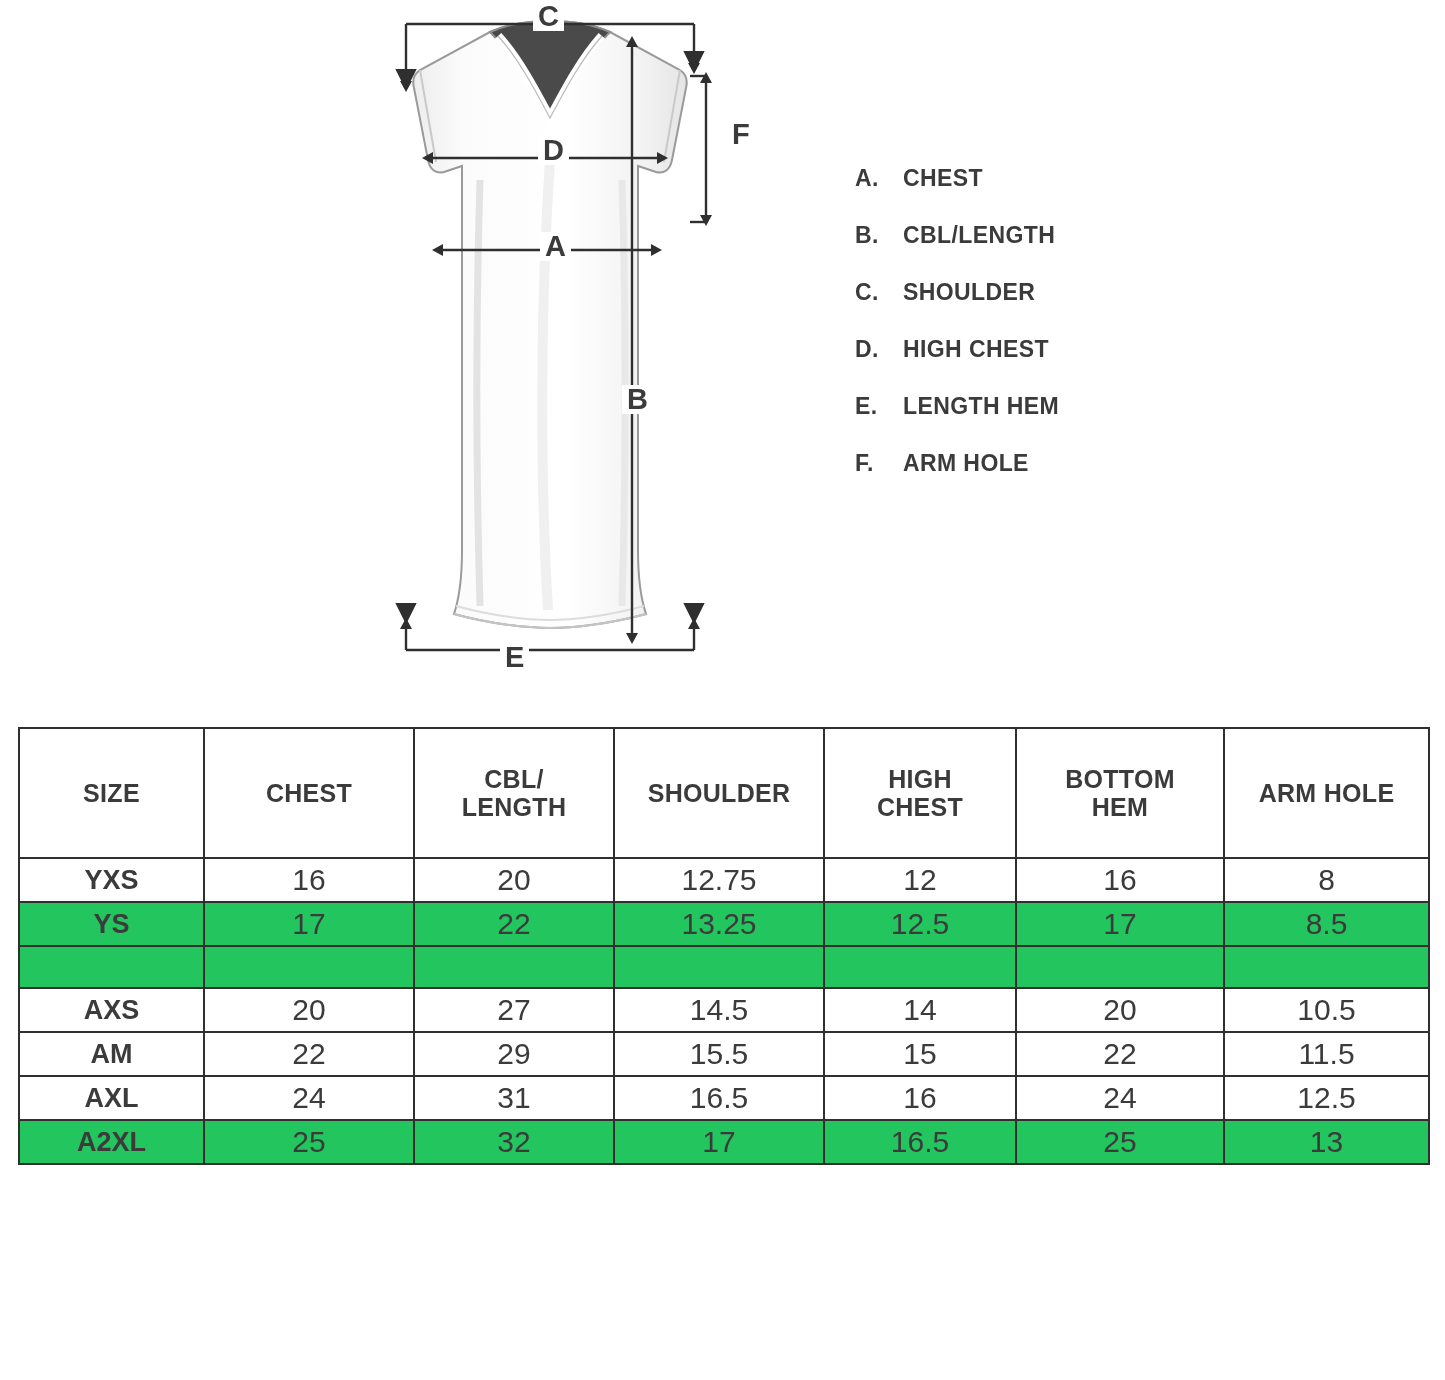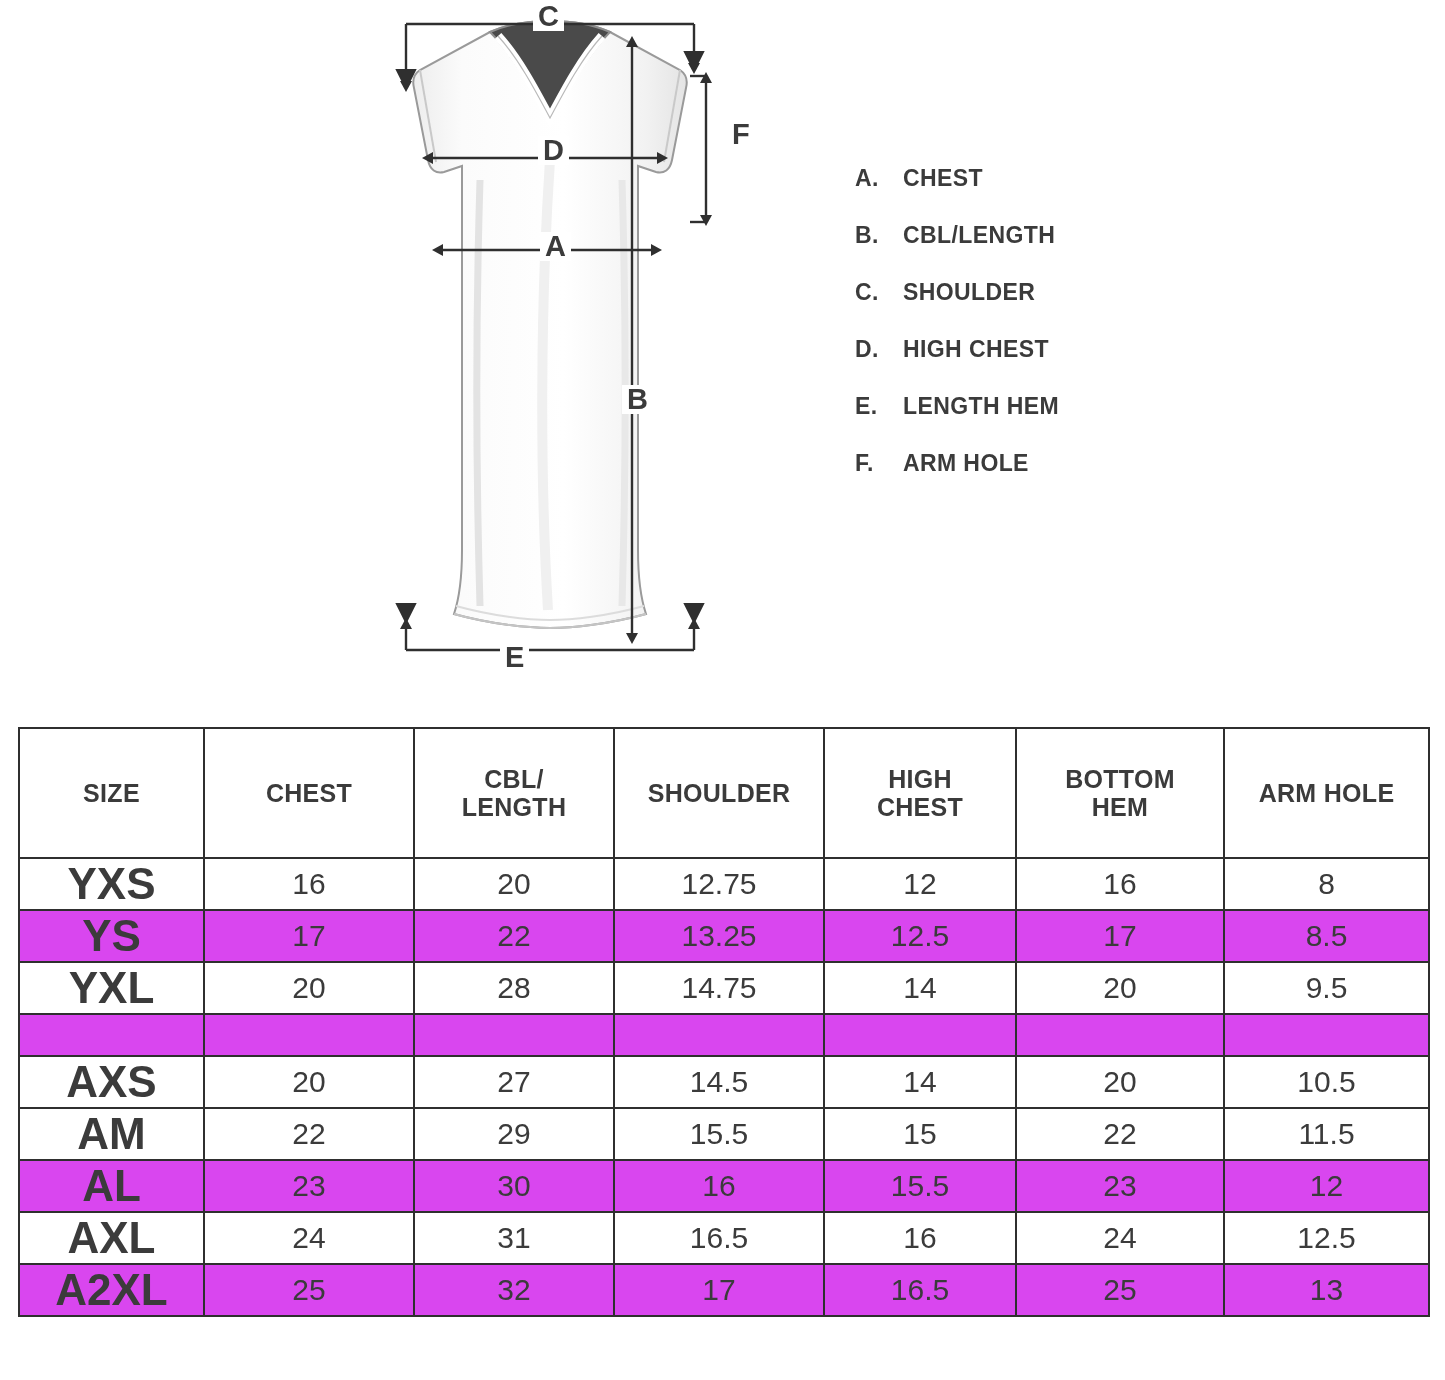--- a/index.html
+++ b/index.html
@@ -93,24 +93,24 @@
     padding: 4px 2px;
   }
   table.size-table td {
     font-size: 30px;
     height: 42px;
     padding: 0;
     font-weight: normal;
   }
   table.size-table td.size-cell {
     font-weight: bold;
-    font-size: 44px;
+    font-size: 27px;
   }
   tr.shaded td {
-    background: #d946ef;
+    background: #22c55e;
   }
   tr.spacer td {
     height: 40px;
   }
 
   
   col.c-size { width: 185px; }
   col.c-chest { width: 210px; }
   col.c-cbl { width: 200px; }
   col.c-shoulder { width: 210px; }
@@ -300,29 +300,20 @@
         </tr>
         <tr class="shaded">
           <td class="size-cell">YS</td>
           <td>17</td>
           <td>22</td>
           <td>13.25</td>
           <td>12.5</td>
           <td>17</td>
           <td>8.5</td>
         </tr>
-        <tr>
-          <td class="size-cell">YXL</td>
-          <td>20</td>
-          <td>28</td>
-          <td>14.75</td>
-          <td>14</td>
-          <td>20</td>
-          <td>9.5</td>
-        </tr>
         <tr class="shaded spacer">
           <td class="size-cell"></td>
           <td></td>
           <td></td>
           <td></td>
           <td></td>
           <td></td>
           <td></td>
         </tr>
         <tr>
@@ -336,29 +327,20 @@
         </tr>
         <tr>
           <td class="size-cell">AM</td>
           <td>22</td>
           <td>29</td>
           <td>15.5</td>
           <td>15</td>
           <td>22</td>
           <td>11.5</td>
         </tr>
-        <tr class="shaded">
-          <td class="size-cell">AL</td>
-          <td>23</td>
-          <td>30</td>
-          <td>16</td>
-          <td>15.5</td>
-          <td>23</td>
-          <td>12</td>
-        </tr>
         <tr>
           <td class="size-cell">AXL</td>
           <td>24</td>
           <td>31</td>
           <td>16.5</td>
           <td>16</td>
           <td>24</td>
           <td>12.5</td>
         </tr>
         <tr class="shaded">

